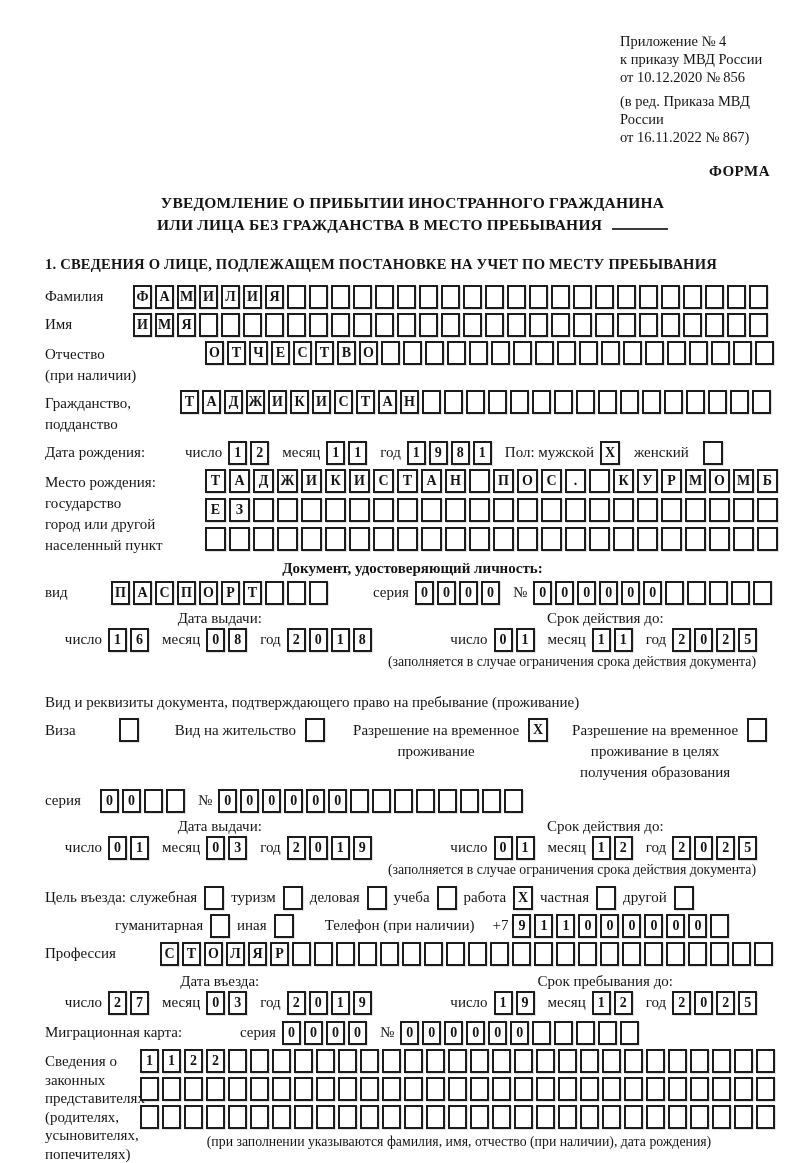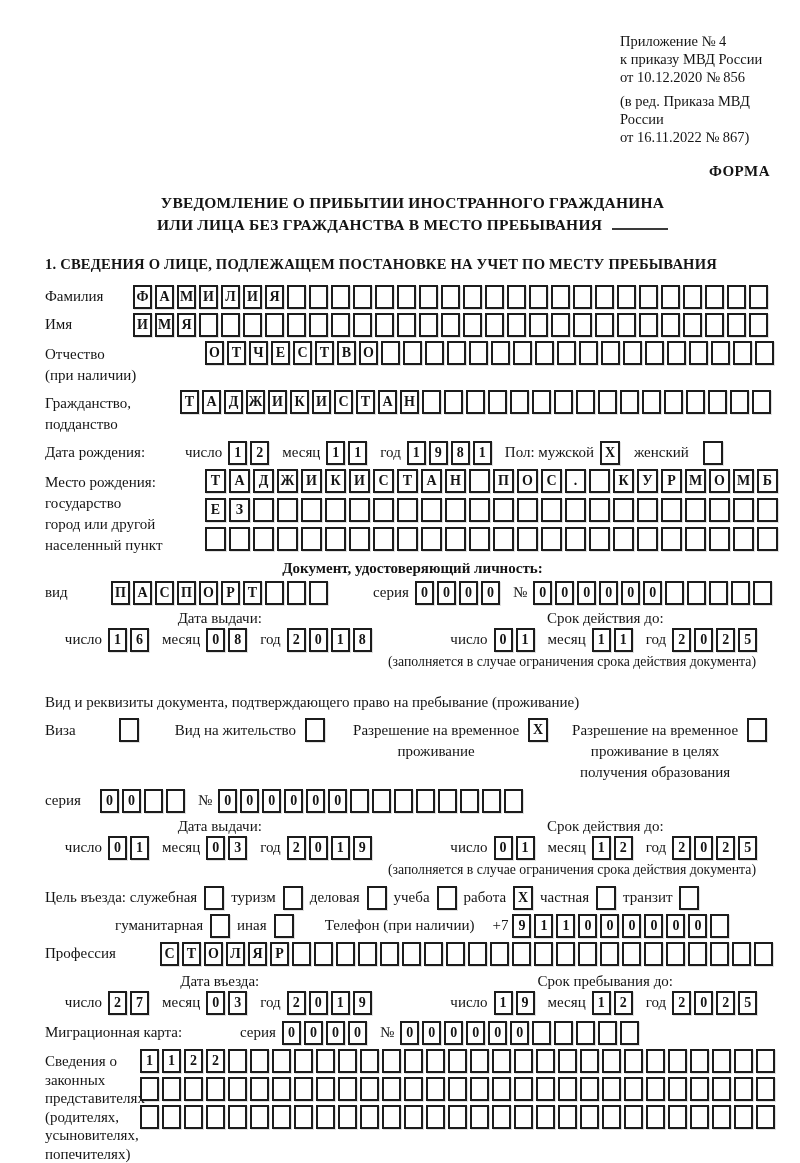--- a/index.html
+++ b/index.html
@@ -534,21 +534,21 @@
     <span class="pw">туризм</span>
     <span class="cell cb"></span>
     <span class="pw">деловая</span>
     <span class="cell cb"></span>
     <span class="pw">учеба</span>
     <span class="cell cb"></span>
     <span class="pw">работа</span>
     <span class="cell cb">X</span>
     <span class="pw">частная</span>
     <span class="cell cb"></span>
-    <span class="pw">транзит</span>
+    <span class="pw">другой</span>
     <span class="cell cb"></span>
   </div>
 
   <div class="row purpose">
     <span class="pw indent70">гуманитарная</span>
     <span class="cell cb"></span>
     <span class="pw" style="margin-left:0;font-family:Liberation Serif, serif;">иная</span>
     <span class="cell cb"></span>
     <span class="pw" style="margin-left:24px;">Телефон (при наличии)</span>
     <span class="pw" style="margin-left:18px;">+7</span>
@@ -768,16 +768,17 @@
           <span class="cell"></span>
           <span class="cell"></span>
           <span class="cell"></span>
           <span class="cell"></span>
           <span class="cell"></span>
           <span class="cell"></span>
           <span class="cell"></span>
           <span class="cell"></span>
           <span class="cell"></span>
         </div>
+      <div class="reps-note">(при заполнении указываются фамилия, имя, отчество (при наличии), дата рождения)</div>
     </div>
   </div>
 
 </div>
 
 </body></html>

